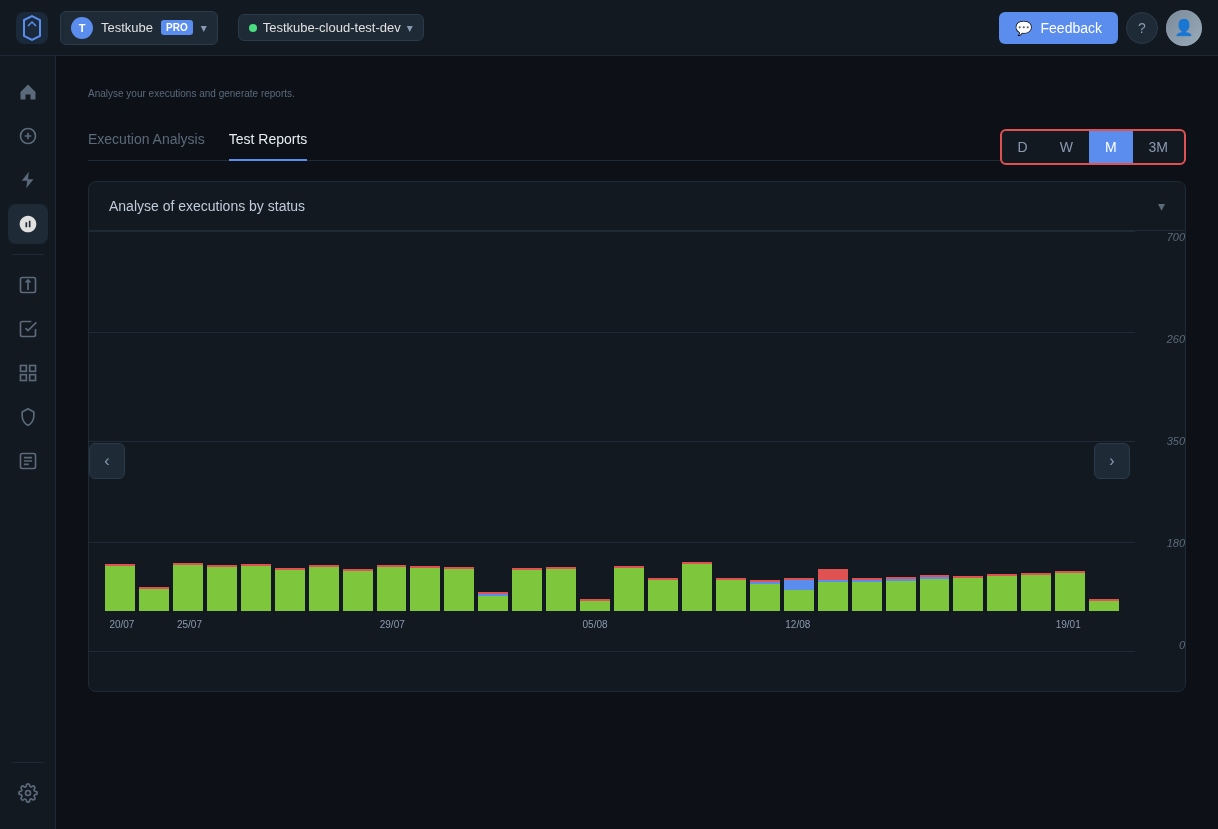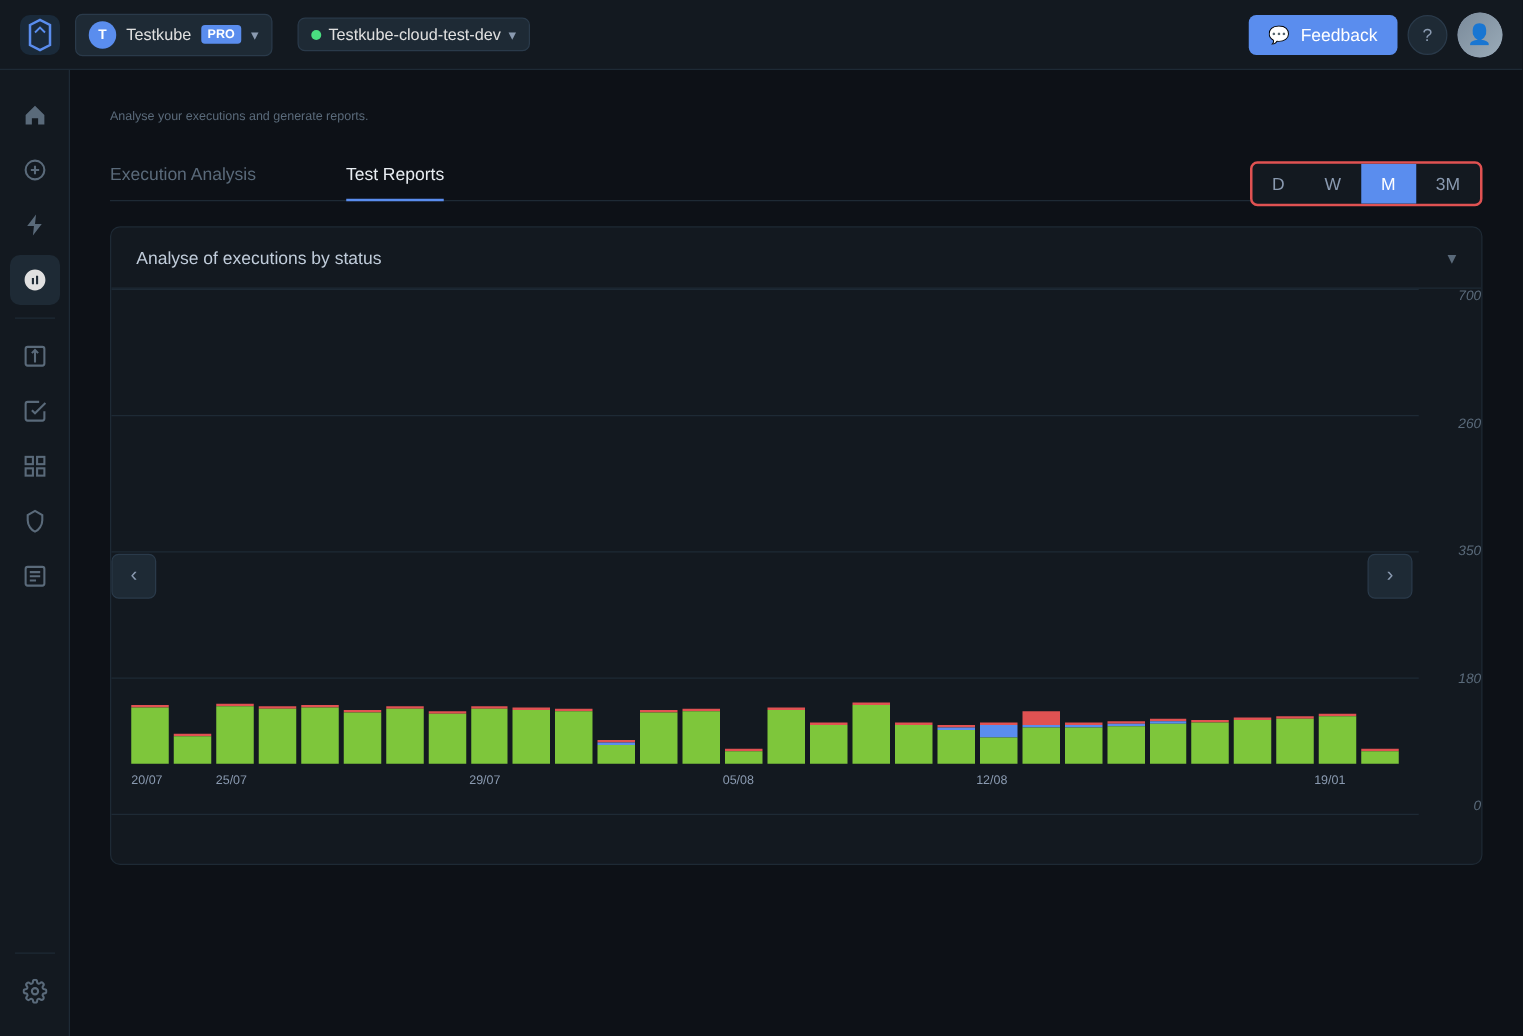--- a/index.html
+++ b/index.html
@@ -220,21 +220,20 @@
       padding: 8px 0 12px 0;
       font-size: 14px;
       color: #5a6a7a;
       cursor: pointer;
       border-bottom: 2px solid transparent;
       margin-bottom: -1px;
     }
     .tab.active {
       color: #e8edf2;
       border-bottom: 2px solid #5a8dee;
-      margin-left: 48px;
     }
 
     
     .chart-controls {
       display: flex;
       justify-content: flex-end;
       margin-bottom: 16px;
       margin-top: -56px;
     }
     .time-filter-group {
@@ -332,20 +331,21 @@
     .bar-segment.red { background: #e05252; }
     .bar-segment.blue { background: #5a8dee; }
 
     .x-labels {
       display: flex;
       margin-right: 50px;
       margin-top: 8px;
     }
     .x-label {
       flex: 1;
+      text-align: center;
       font-size: 10px;
       color: #5a6a7a;
     }
     .x-label.visible {
       color: #8a9ab0;
     }
 
     
     .nav-arrow {
       position: absolute;

